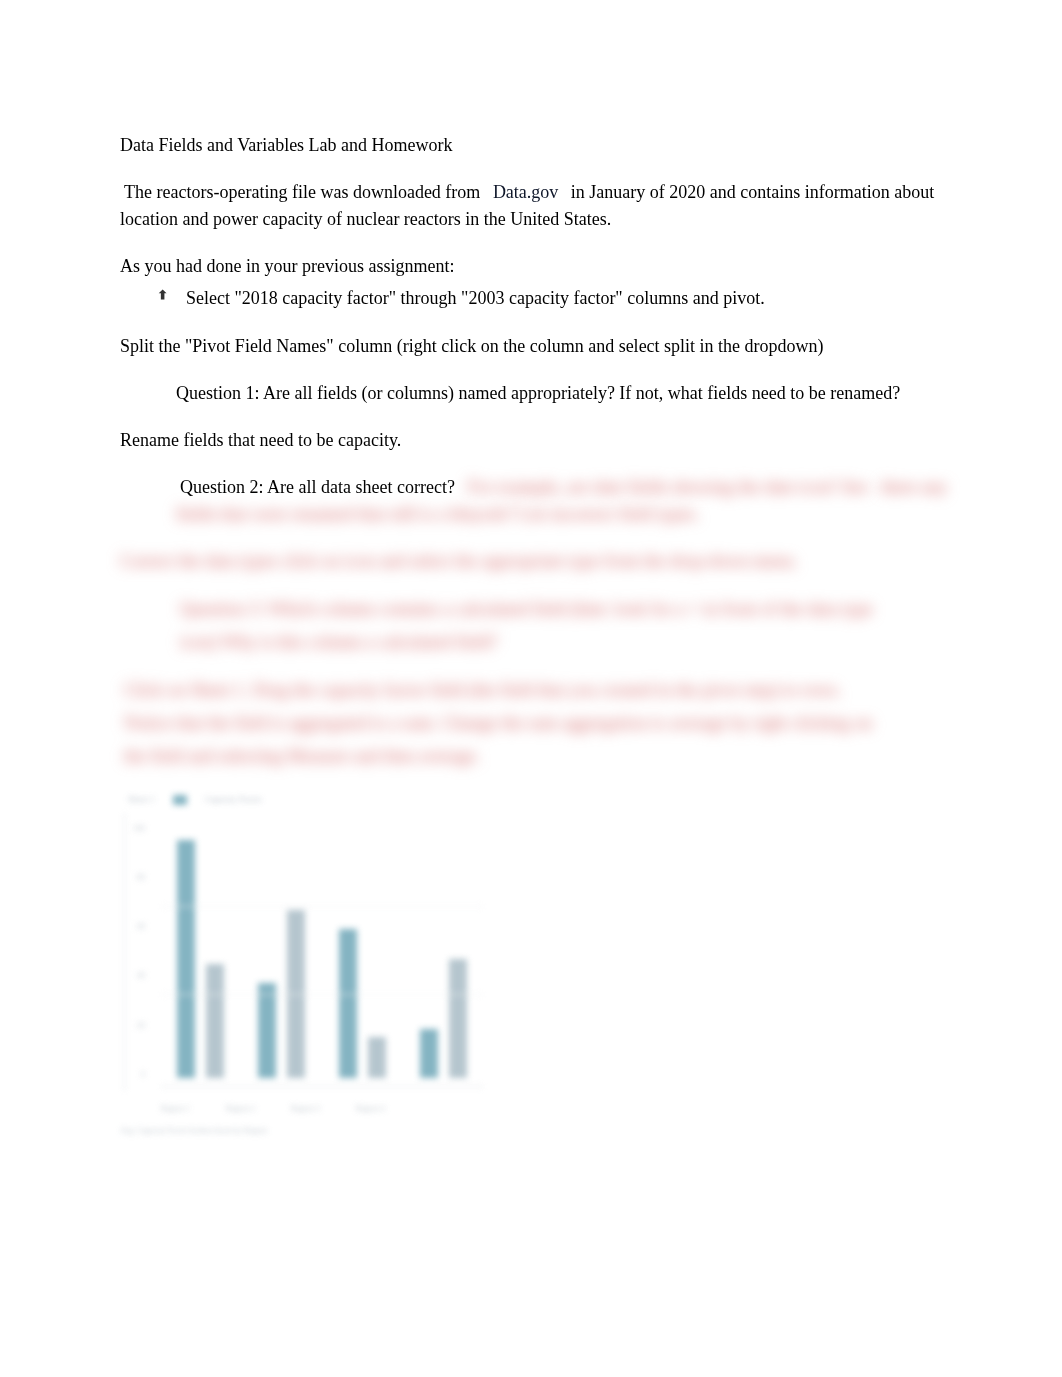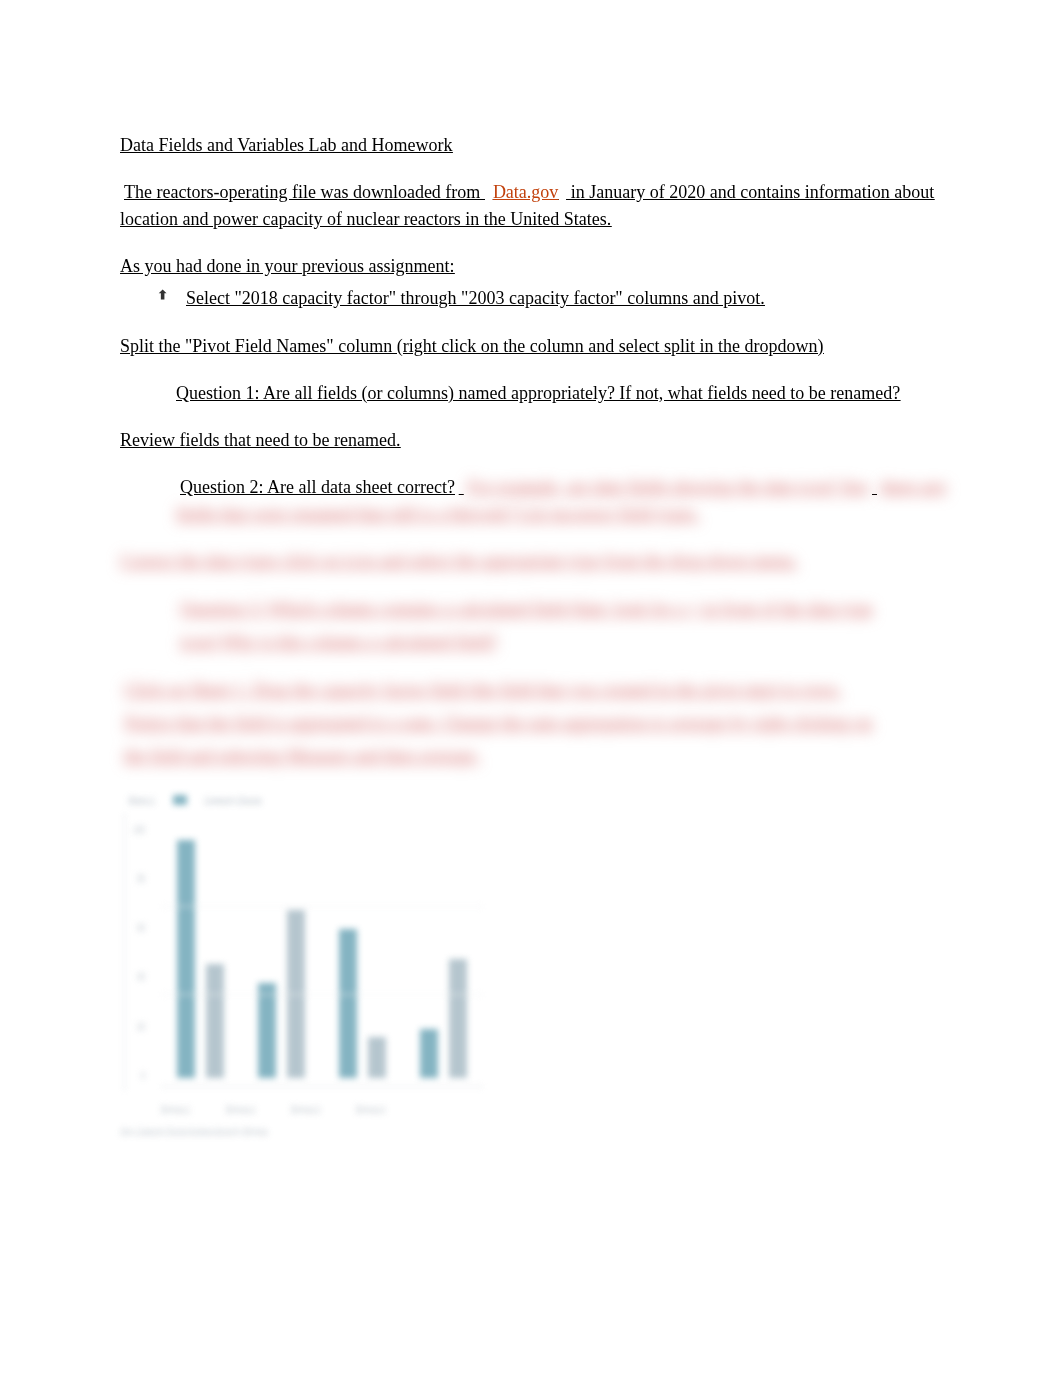--- a/index.html
+++ b/index.html
@@ -1,37 +1,36 @@
 <!DOCTYPE html>
 <html><head>
   <meta charset="utf-8">
   <style>
     * {
       margin: 4px;
       padding: 0;
       box-sizing: border-box;
-      text-decoration: underline;
     }
     body {
       font-family: "Times New Roman", Times, serif;
       font-size: 18px;
       line-height: 1.5;
       color: #000;
       background: #fff;
       width: 1062px;
       padding: 120px 108px 40px 108px;
     }
     .doc-title {
       margin-bottom: 20px;
     }
     .para {
       margin-bottom: 20px;
     }
     .link {
-      color: #c2410c;
+      color: #0f172a;
     }
     .bullet-list {
       list-style: none;
       margin-left: 38px;
       margin-bottom: 20px;
     }
     .bullet-list li {
       position: relative;
       padding-left: 28px;
       line-height: 1.6;
@@ -168,21 +167,21 @@
 
 <p>As you had done in your previous assignment:</p>
 <ul class="bullet-list">
   <li>Select "2018 capacity factor" through "2003 capacity factor" columns and pivot.</li>
 </ul>
 
 <p class="para">Split the "Pivot Field Names" column (right click on the column and select split in the dropdown)</p>
 
 <p class="indented-q">Question 1:  Are all fields (or columns) named appropriately?  If not, what fields need to be renamed?</p>
 
-<p class="para">Review fields that need to be renamed.</p>
+<p class="para">Rename fields that need to be capacity.</p>
 
 <div class="indented-q">
   <span>Question 2:  Are all data sheet correct?</span>
   <span class="blurred-inline">For example, are date fields showing the date icon? Are</span>
   <div class="blurred-inline">there any fields that were renamed that still is a blnyork?     List incorrect field types.</div>
 </div>
 
 <p class="blurred-block">Correct the data types  click on icon and select the appropriate type from the drop-down menu.</p>
 
 <div class="blurred-block indented multi">

